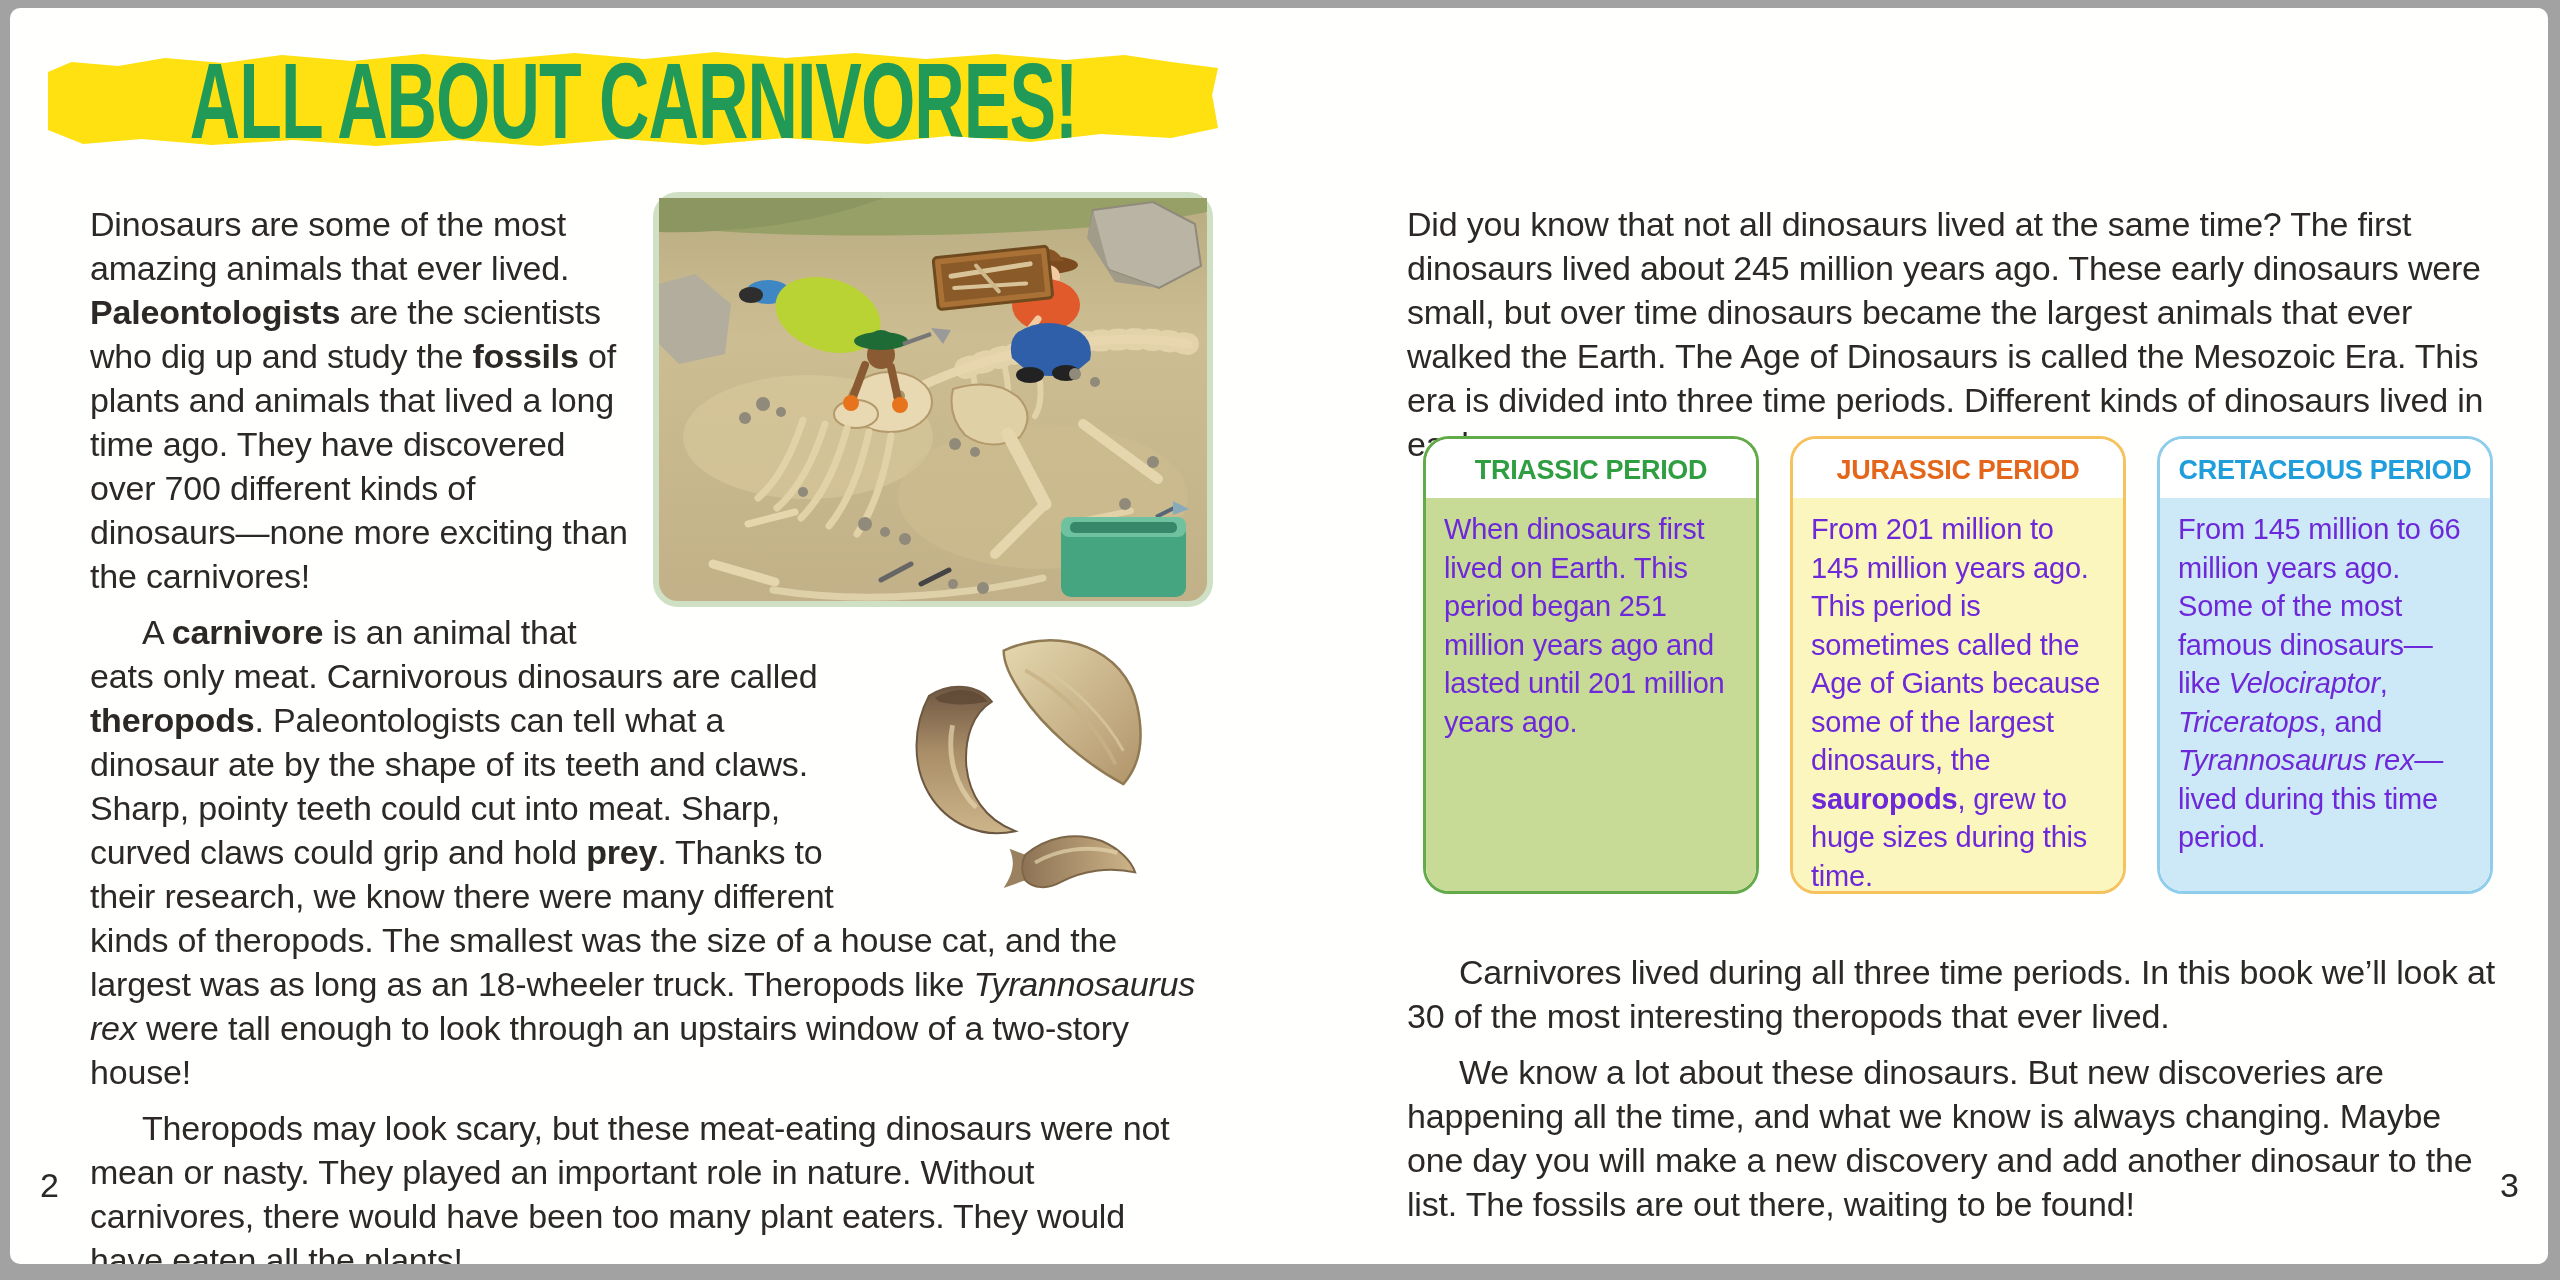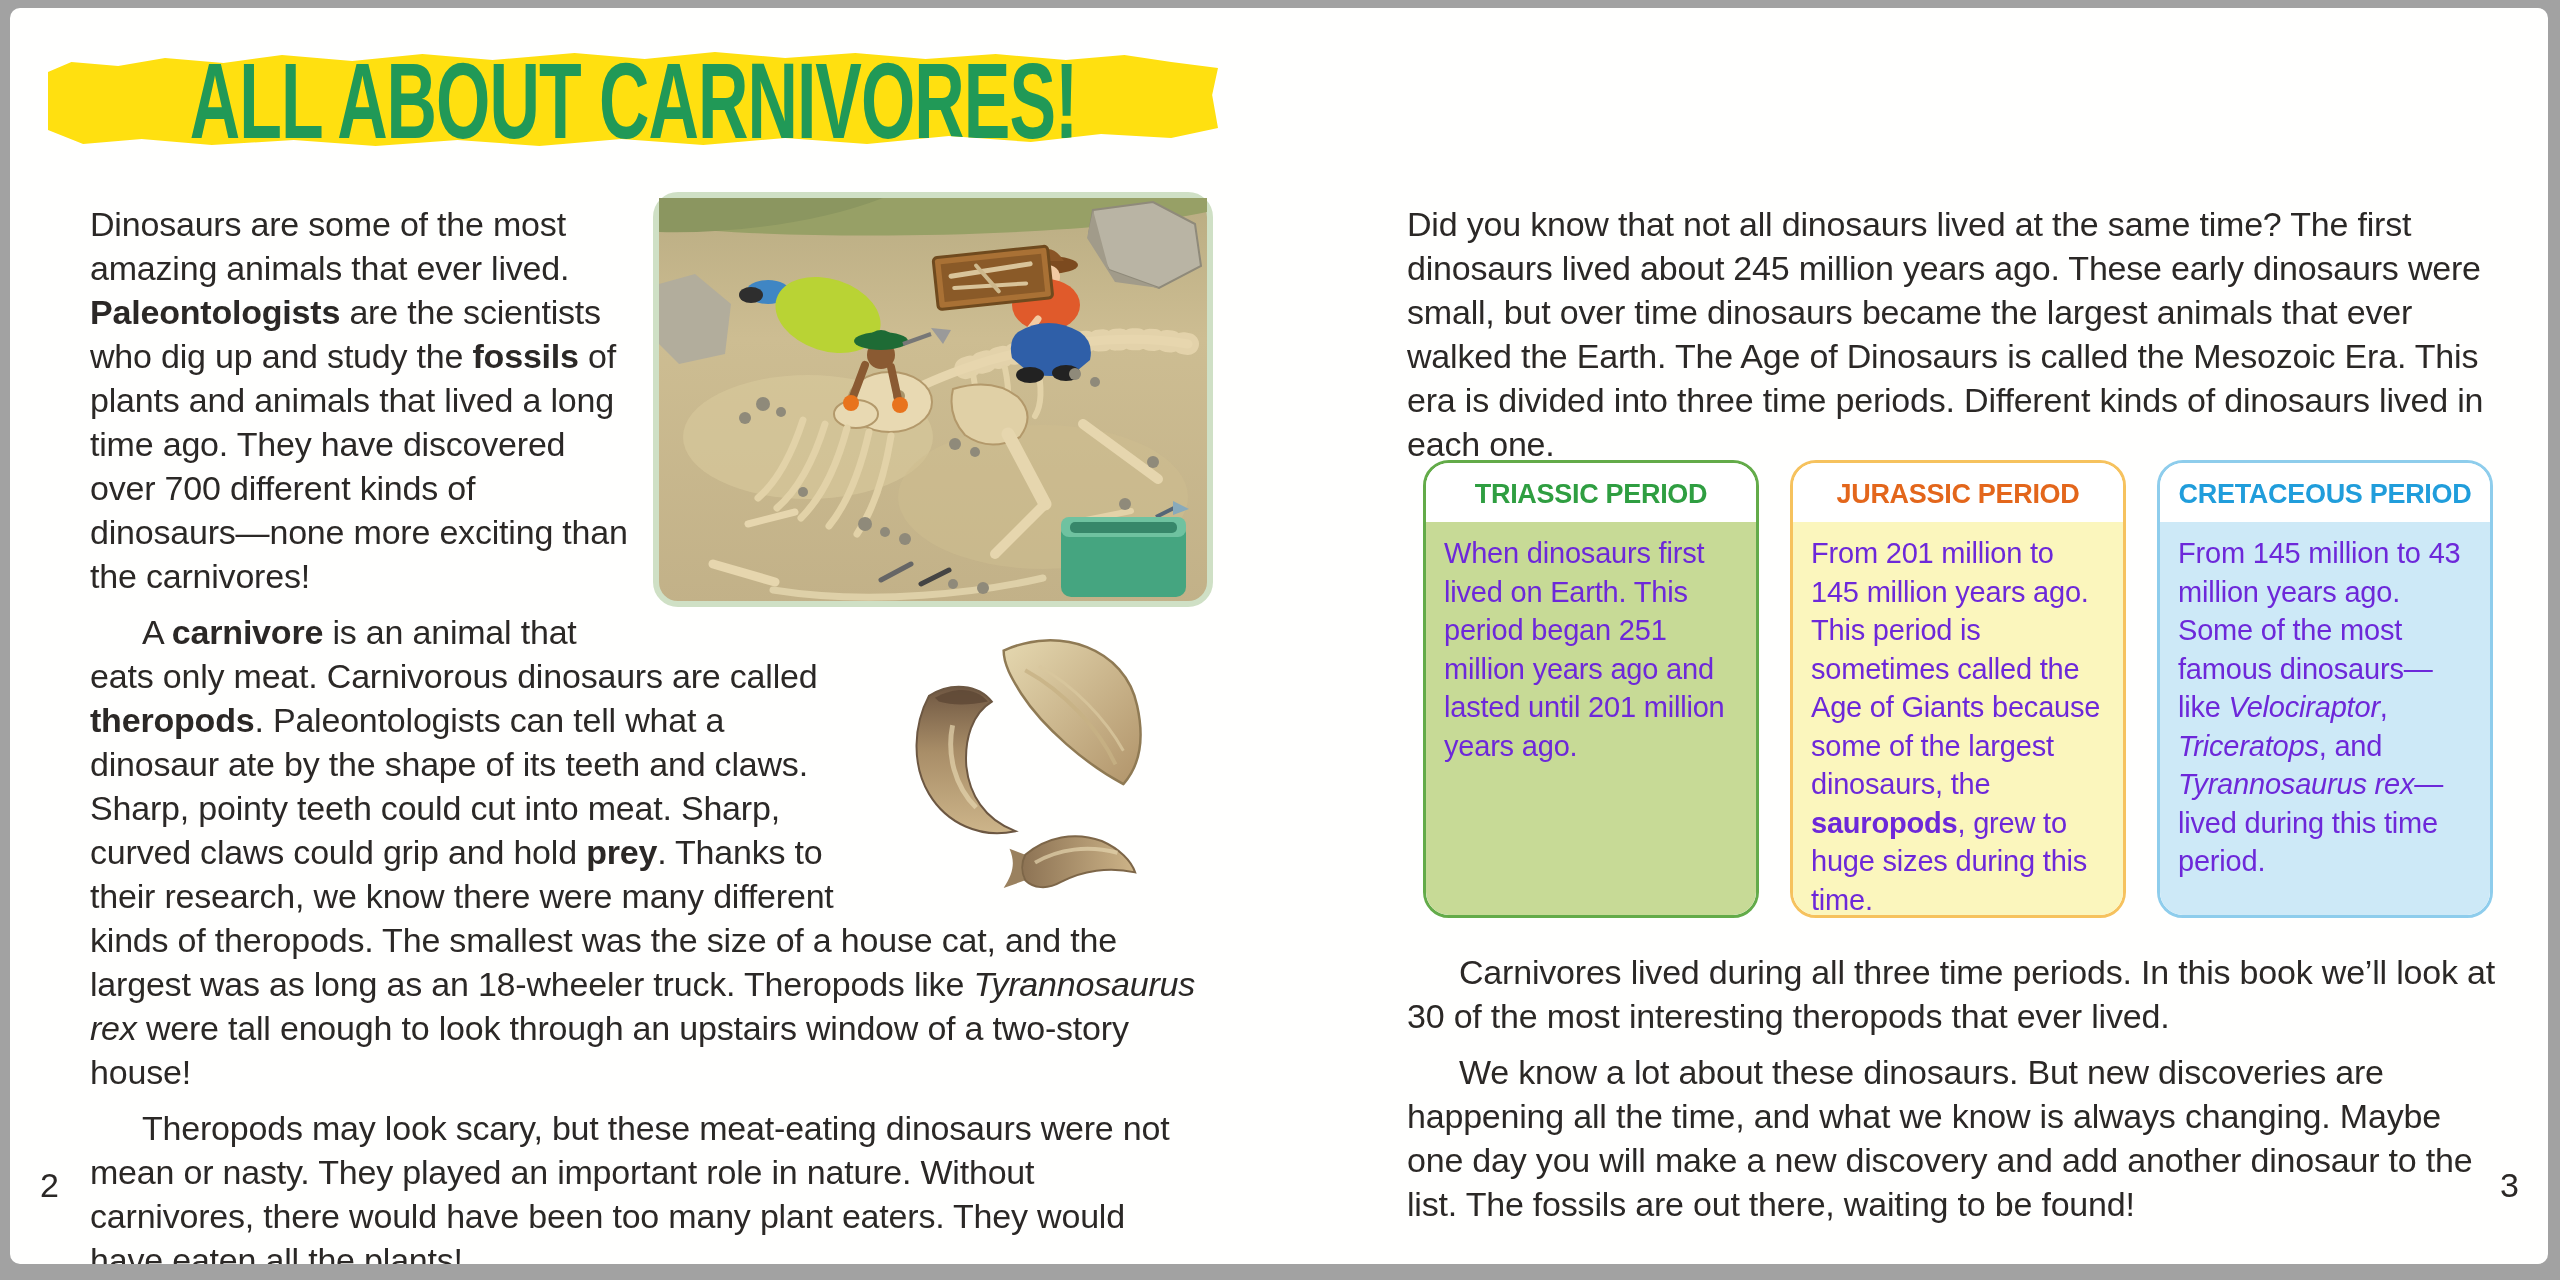--- a/index.html
+++ b/index.html
@@ -30,21 +30,21 @@
   .indent-all p{text-indent:52px;}
 
   #left-text{left:68px;top:182px;width:1135px;}
   #right-intro{left:1385px;top:182px;width:1115px;}
   #right-outro{left:1385px;top:930px;width:1122px;}
 
   .float-dig{float:right;width:560px;height:415px;margin:2px 0 20px 24px;}
   .float-claws{float:right;clear:right;width:265px;height:268px;margin:0 70px 10px 24px;}
 
   
-  #period-boxes{position:absolute;left:1413px;top:452px;width:1070px;height:458px;
+  #period-boxes{position:absolute;left:1413px;top:428px;width:1070px;height:458px;
     display:flex;gap:31px;align-items:stretch;}
   .period-box{flex:1 1 0;border:3px solid var(--bd);border-radius:26px;background:#ffffff;
     overflow:hidden;display:flex;flex-direction:column;}
   .period-hdr{color:var(--hdr);font-weight:700;font-size:27px;letter-spacing:-0.3px;
     text-align:center;padding:16px 4px 12px;background:#ffffff;}
   .period-body{background:var(--bg);flex:1;border-radius:0 0 22px 22px;
     font-size:29px;line-height:38.5px;color:#6d28d9;padding:12px 16px 14px 18px;letter-spacing:-0.2px;}
 
   .page-num{position:absolute;font-size:34px;color:#2b2826;}
   #page-num-left{left:30px;top:1158px;}
@@ -221,21 +221,21 @@
       <div class="period-box" style="--hdr: #2f9e41; --bg: #c7da96; --bd: #63ab49;">
         <div class="period-hdr">TRIASSIC PERIOD</div>
         <div class="period-body"><span>When dinosaurs first lived on Earth. This period began 251 million years ago and lasted until 201 million years ago.</span></div>
       </div>
       <div class="period-box" style="--hdr: #e3661b; --bg: #fbf6bd; --bd: #f6c25e;">
         <div class="period-hdr">JURASSIC PERIOD</div>
         <div class="period-body"><span>From 201 million to 145 million years ago. This period is sometimes called the Age of Giants because some of the largest dinosaurs, the </span><b>sauropods</b><span>, grew to huge sizes during this time.</span></div>
       </div>
       <div class="period-box" style="--hdr: #209ddb; --bg: #cde9f7; --bd: #8ecdec;">
         <div class="period-hdr">CRETACEOUS PERIOD</div>
-        <div class="period-body"><span>From 145 million to 43 million years ago. Some of the most famous dinosaurs—like </span><i>Velociraptor</i><span>, </span><i>Triceratops</i><span>, and </span><i>Tyrannosaurus rex</i><span>—lived during this time period.</span></div>
+        <div class="period-body"><span>From 145 million to 66 million years ago. Some of the most famous dinosaurs—like </span><i>Velociraptor</i><span>, </span><i>Triceratops</i><span>, and </span><i>Tyrannosaurus rex</i><span>—lived during this time period.</span></div>
       </div>
     </div>
 
     <div id="right-outro" class="bodytext indent-all">
         <p><span>Carnivores lived during all three time periods. In this book we’ll look at 30 of the most interesting theropods that ever lived.</span></p>
         <p><span>We know a lot about these dinosaurs. But new discoveries are happening all the time, and what we know is always changing. Maybe one day you will make a new discovery and add another dinosaur to the list. The fossils are out there, waiting to be found!</span></p>
       </div>
 
     <div id="page-num-right" class="page-num">3</div>
 

